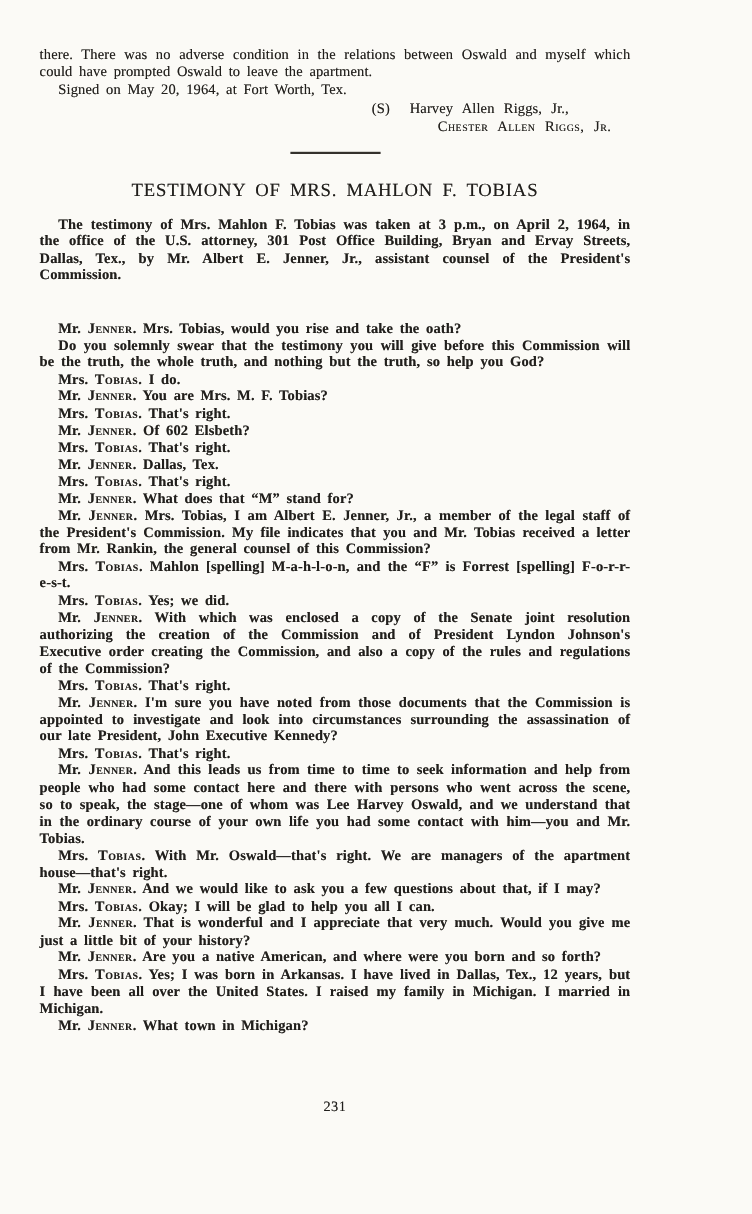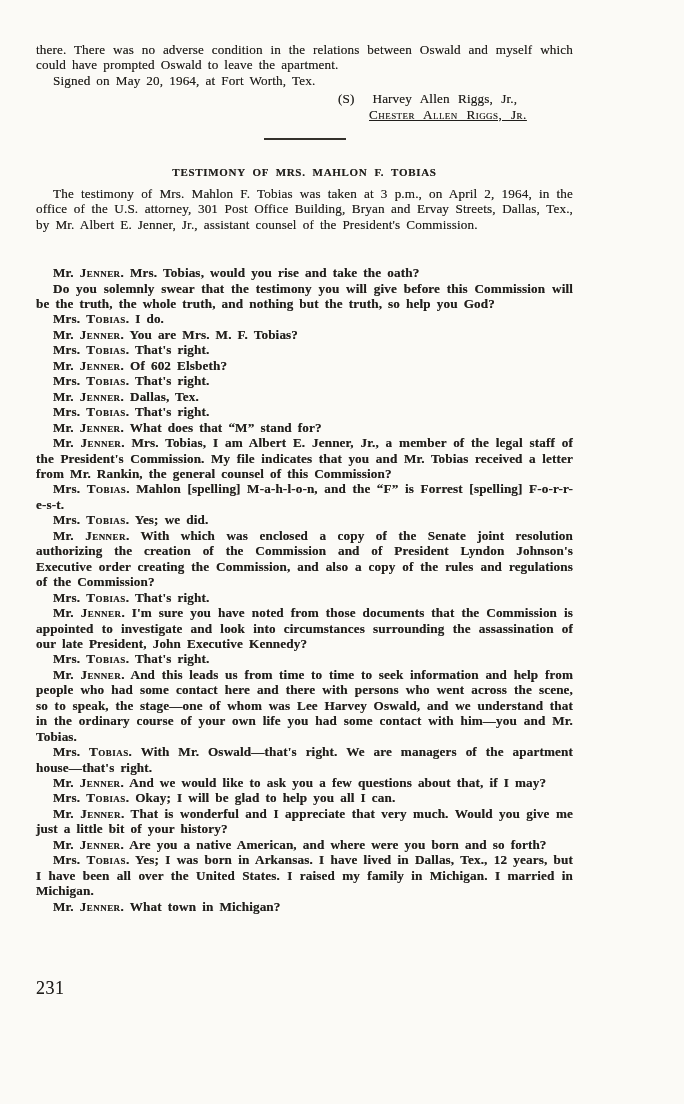--- a/index.html
+++ b/index.html
@@ -35,53 +35,53 @@
   p.no-indent { text-indent: 0; }
 
   .signature {
     margin-top: 3px;
     margin-left: 302px;
     text-align: left;
     word-spacing: 5px;
     text-indent: 0;
   }
   .sig-line1 .sig-name { margin-left: 18px; }
-  .sig-line2 { margin-left: 31px; text-decoration: underline; }
+  .sig-line2 { margin-left: 60px; }
   .sc {
     font-variant: small-caps;
     letter-spacing: 0.45px;
   }
 
   .divider {
     width: 82px;
     height: 0;
     border-top: 2px solid #34312c;
     margin: 16px auto 0 auto;
   }
 
   .heading {
     margin-top: 25px;
     text-align: center;
-    font-weight: bold;
-    font-size: 11px;
+    font-weight: normal;
+    font-size: 17px;
     letter-spacing: 0.7px;
     word-spacing: 3.5px;
     text-indent: 0;
   }
 
-  .intro { margin-top: 5px; }
+  .intro { margin-top: 15px; font-weight: bold; }
   .dialogue { margin-top: 33px; font-weight: bold; }
 
   .page-number {
     position: absolute;
     left: 36px;
-    top: 978px;
+    top: 998px;
     width: 537px;
-    text-align: left;
-    font-size: 18px;
+    text-align: center;
+    font-size: 13px;
     letter-spacing: 0.5px;
   }
 </style>
 </head>
 <body>
 
 <div class="page">
   <div class="column">
 
     <p class="no-indent">there. There was no adverse condition in the relations between Oswald and myself which could have prompted Oswald to leave the apartment.</p>

